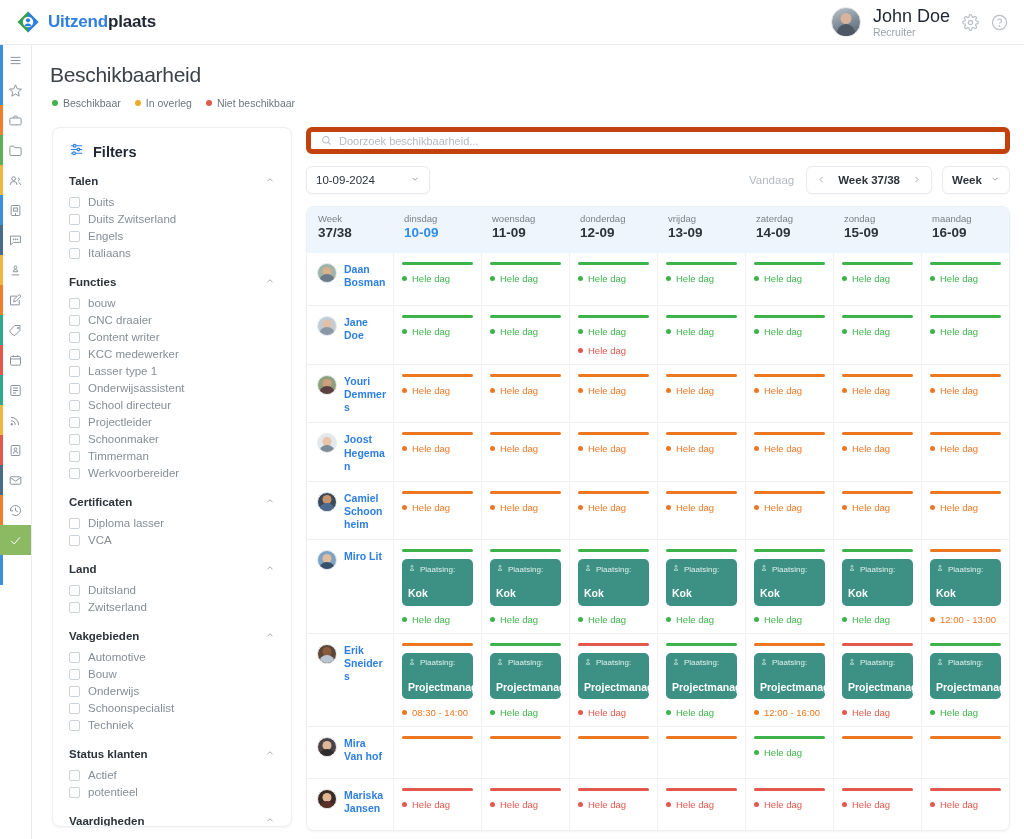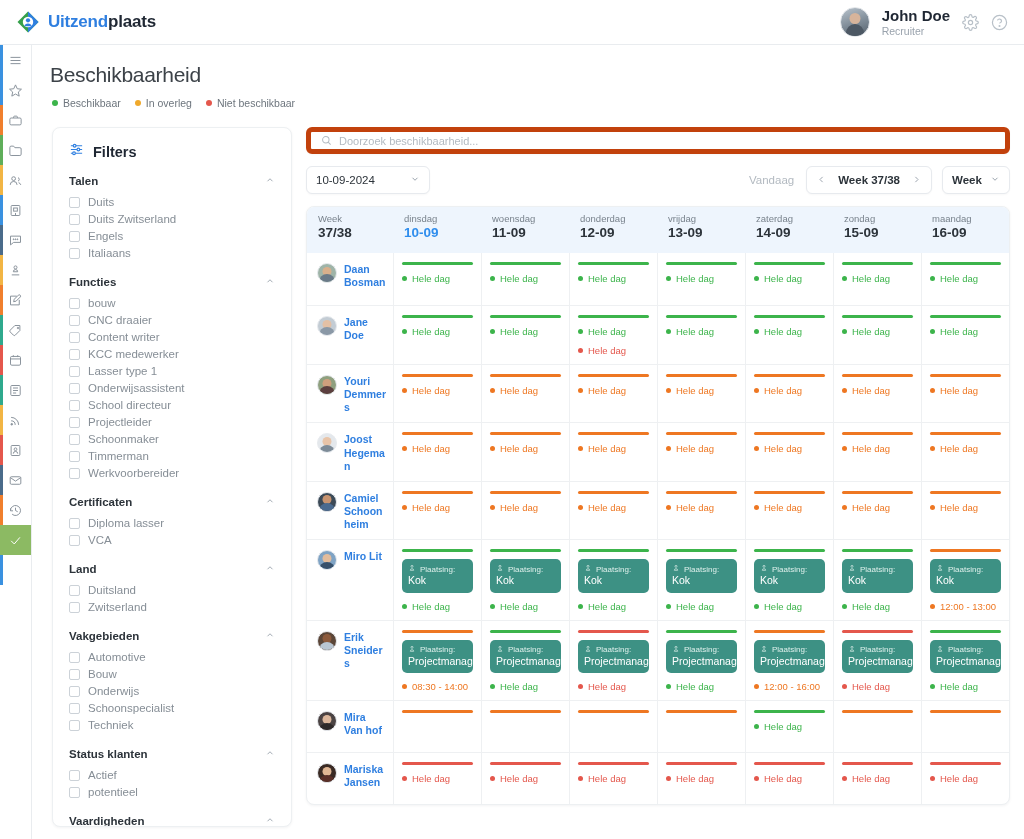--- a/index.html
+++ b/index.html
@@ -30,21 +30,21 @@
   }
   .avatar-hd::after {
     content:""; position:absolute; left:50%; top:56%; transform:translateX(-50%);
     width:18px; height:16px; border-radius:9px 9px 0 0; background:#4d5864;
   }
   .avatar-hd::before {
     content:""; position:absolute; left:50%; top:18%; transform:translateX(-50%);
     width:11px; height:11px; border-radius:50%; background:#d7b49b;
   }
   .user-txt { line-height: 1.15; }
-  .user-name { font-size: 15px; font-weight: 700; color: #1f2733; }
+  .user-name { font-size: 18px; font-weight: 400; color: #1f2733; }
   .user-role { font-size: 10.5px; color: #9aa3ad; }
   .hd-icon { color:#b8c0c8; display:flex; align-items:center; }
 
   
   .rail {
     position: absolute; left: 0; top: 45px; width: 32px; height: 794px;
     background: #ffffff; border-right: 1px solid #e9ecef;
   }
   .rail-item {
     position: relative; height: 30px; display: flex; align-items: center;
@@ -138,21 +138,21 @@
 
   .cell { flex: 1 1 0; min-width: 0; border-left: 1px solid #eef0f2; padding: 9px 8px 8px 8px; }
   .bar { height: 3px; border-radius: 2px; }
   .slot { display: flex; align-items: center; gap: 5px; margin-top: 8px; font-size: 9.5px; }
   .slot .dot { width: 5px; height: 5px; }
 
   .plcard {
     margin-top: 7px; background: #3d9184; border-radius: 5px; padding: 5px 6px 6px 6px; color: #fff;
   }
   .plcard-top { display: flex; align-items: center; gap: 4px; font-size: 8px; color: #dff0ec; }
-  .plcard-role { font-size: 10.5px; font-weight: 400; margin-top: 1px; line-height: 1.1; }
+  .plcard-role { font-size: 10.5px; font-weight: 700; margin-top: 14px; line-height: 1.1; }
 </style>
 <style>#av0::before{background:#d9b08c;}#av0::after{background:#6a7a88;}</style><style>#av1::before{background:#e3c0a5;}#av1::after{background:#8a98a6;}</style><style>#av2::before{background:#cf9f7d;}#av2::after{background:#5c3f3f;}</style><style>#av3::before{background:#e8c4a8;}#av3::after{background:#7d8b97;}</style><style>#av4::before{background:#c89470;}#av4::after{background:#4a6a8f;}</style><style>#av5::before{background:#e2bc9c;}#av5::after{background:#37506b;}</style><style>#av6::before{background:#8c5a3c;}#av6::after{background:#b9c6d2;}</style><style>#av7::before{background:#dcb79c;}#av7::after{background:#2e2a2a;}</style><style>#av8::before{background:#e0b694;}#av8::after{background:#5a2f28;}</style></head>
 <body>
 
 <div class="topbar">
   <div class="brand">
     <span class="brand-logo">
       <svg width="24" height="24" viewBox="0 0 24 24">
         <path d="M12 1.5 L22.5 12 L12 22.5 L1.5 12 Z" fill="#35a04a"></path>
         <path d="M12 1.5 L22.5 12 L12 22.5 Z" fill="#2f7fe0"></path>

